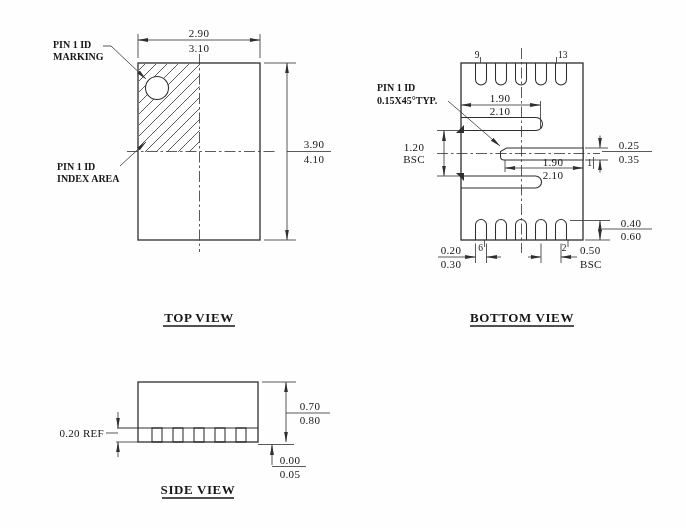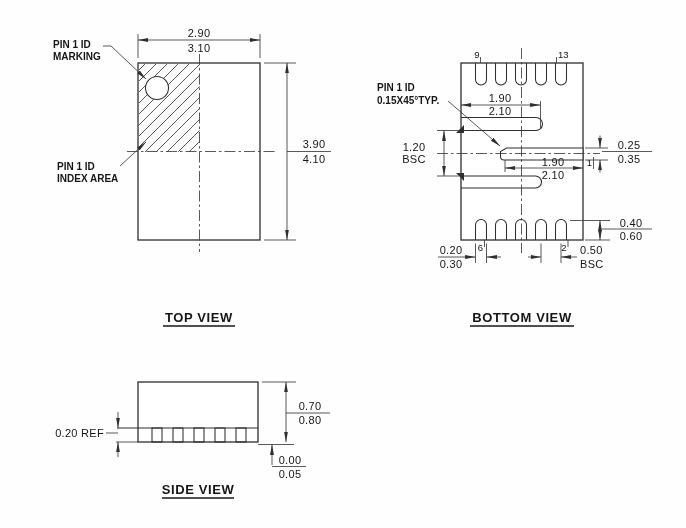--- a/index.html
+++ b/index.html
@@ -1,18 +1,18 @@
 <!DOCTYPE html>
 <html><head>
 <meta charset="utf-8">
 <style>
   html,body { margin:0; padding:0; background:#ffffff; }
   #stage {
     position:relative; width:686px; height:528px; background:#fefefe;
-    font-family:Liberation Sans, sans-serif; overflow:hidden;
+    font-family:Liberation Serif, serif; overflow:hidden;
   }
   svg { position:absolute; left:0; top:0; }
   .body   { fill:#ffffff; stroke:#2f2f2f; stroke-width:1.3; }
   .feat   { fill:none; stroke:#2f2f2f; stroke-width:1.05; }
   .featw  { fill:#ffffff; stroke:#2f2f2f; stroke-width:1.05; }
   .thin   { fill:none; stroke:#3c3c3c; stroke-width:0.85; }
   .cl     { fill:none; stroke:#3c3c3c; stroke-width:0.85; stroke-dasharray:11 3 2.5 3; }
   .mark   { fill:#2f2f2f; stroke:none; }
   text    { fill:#161616; }
   .dim    { font-size:11px; letter-spacing:0.3px; }

